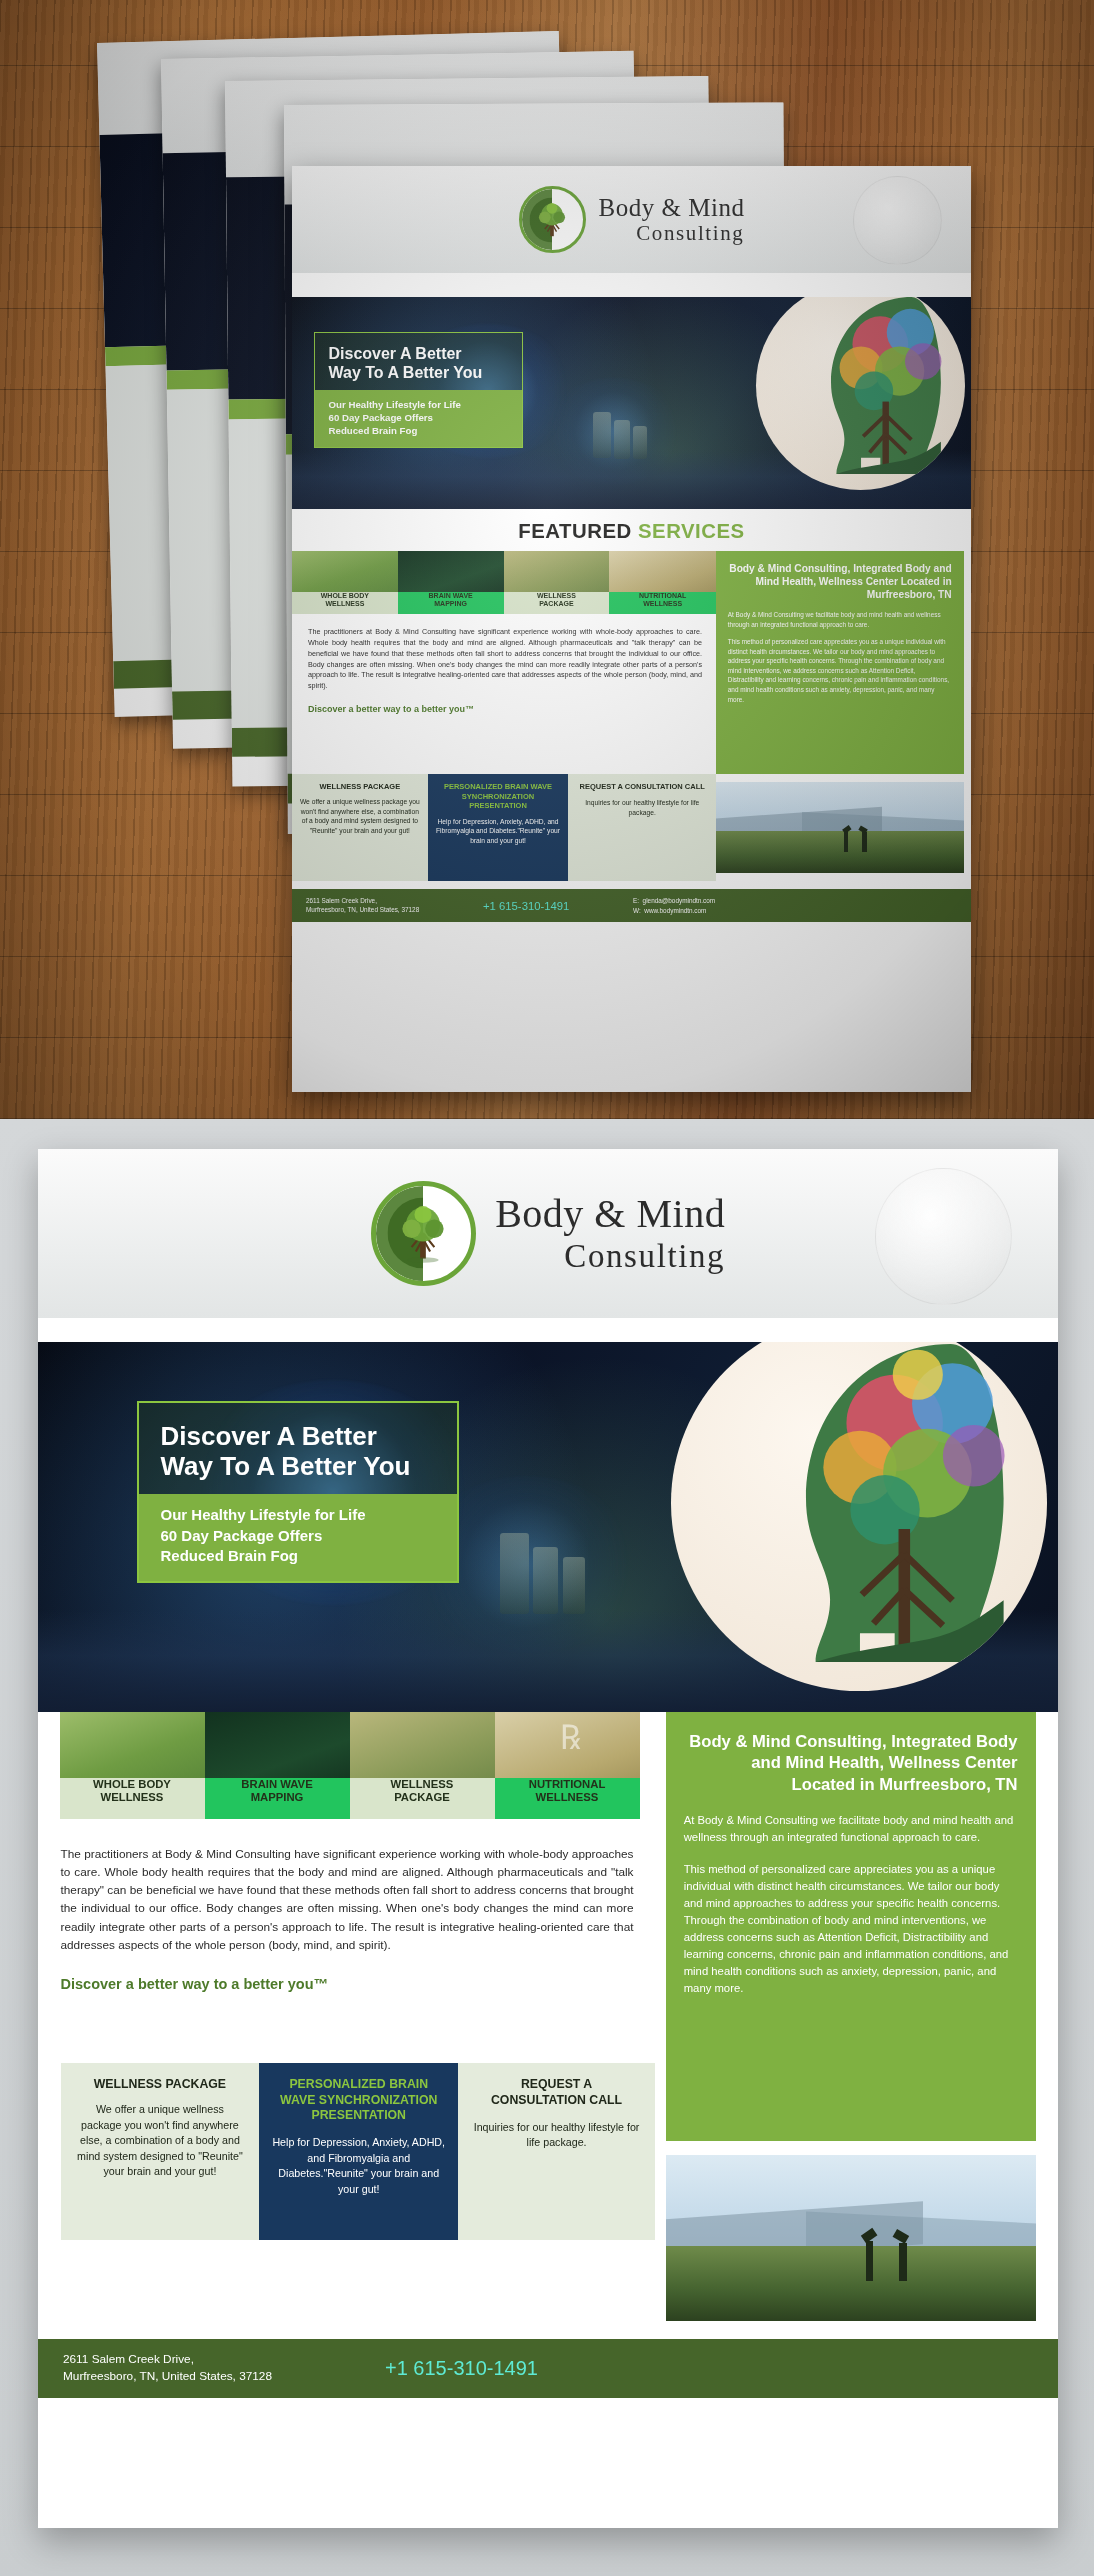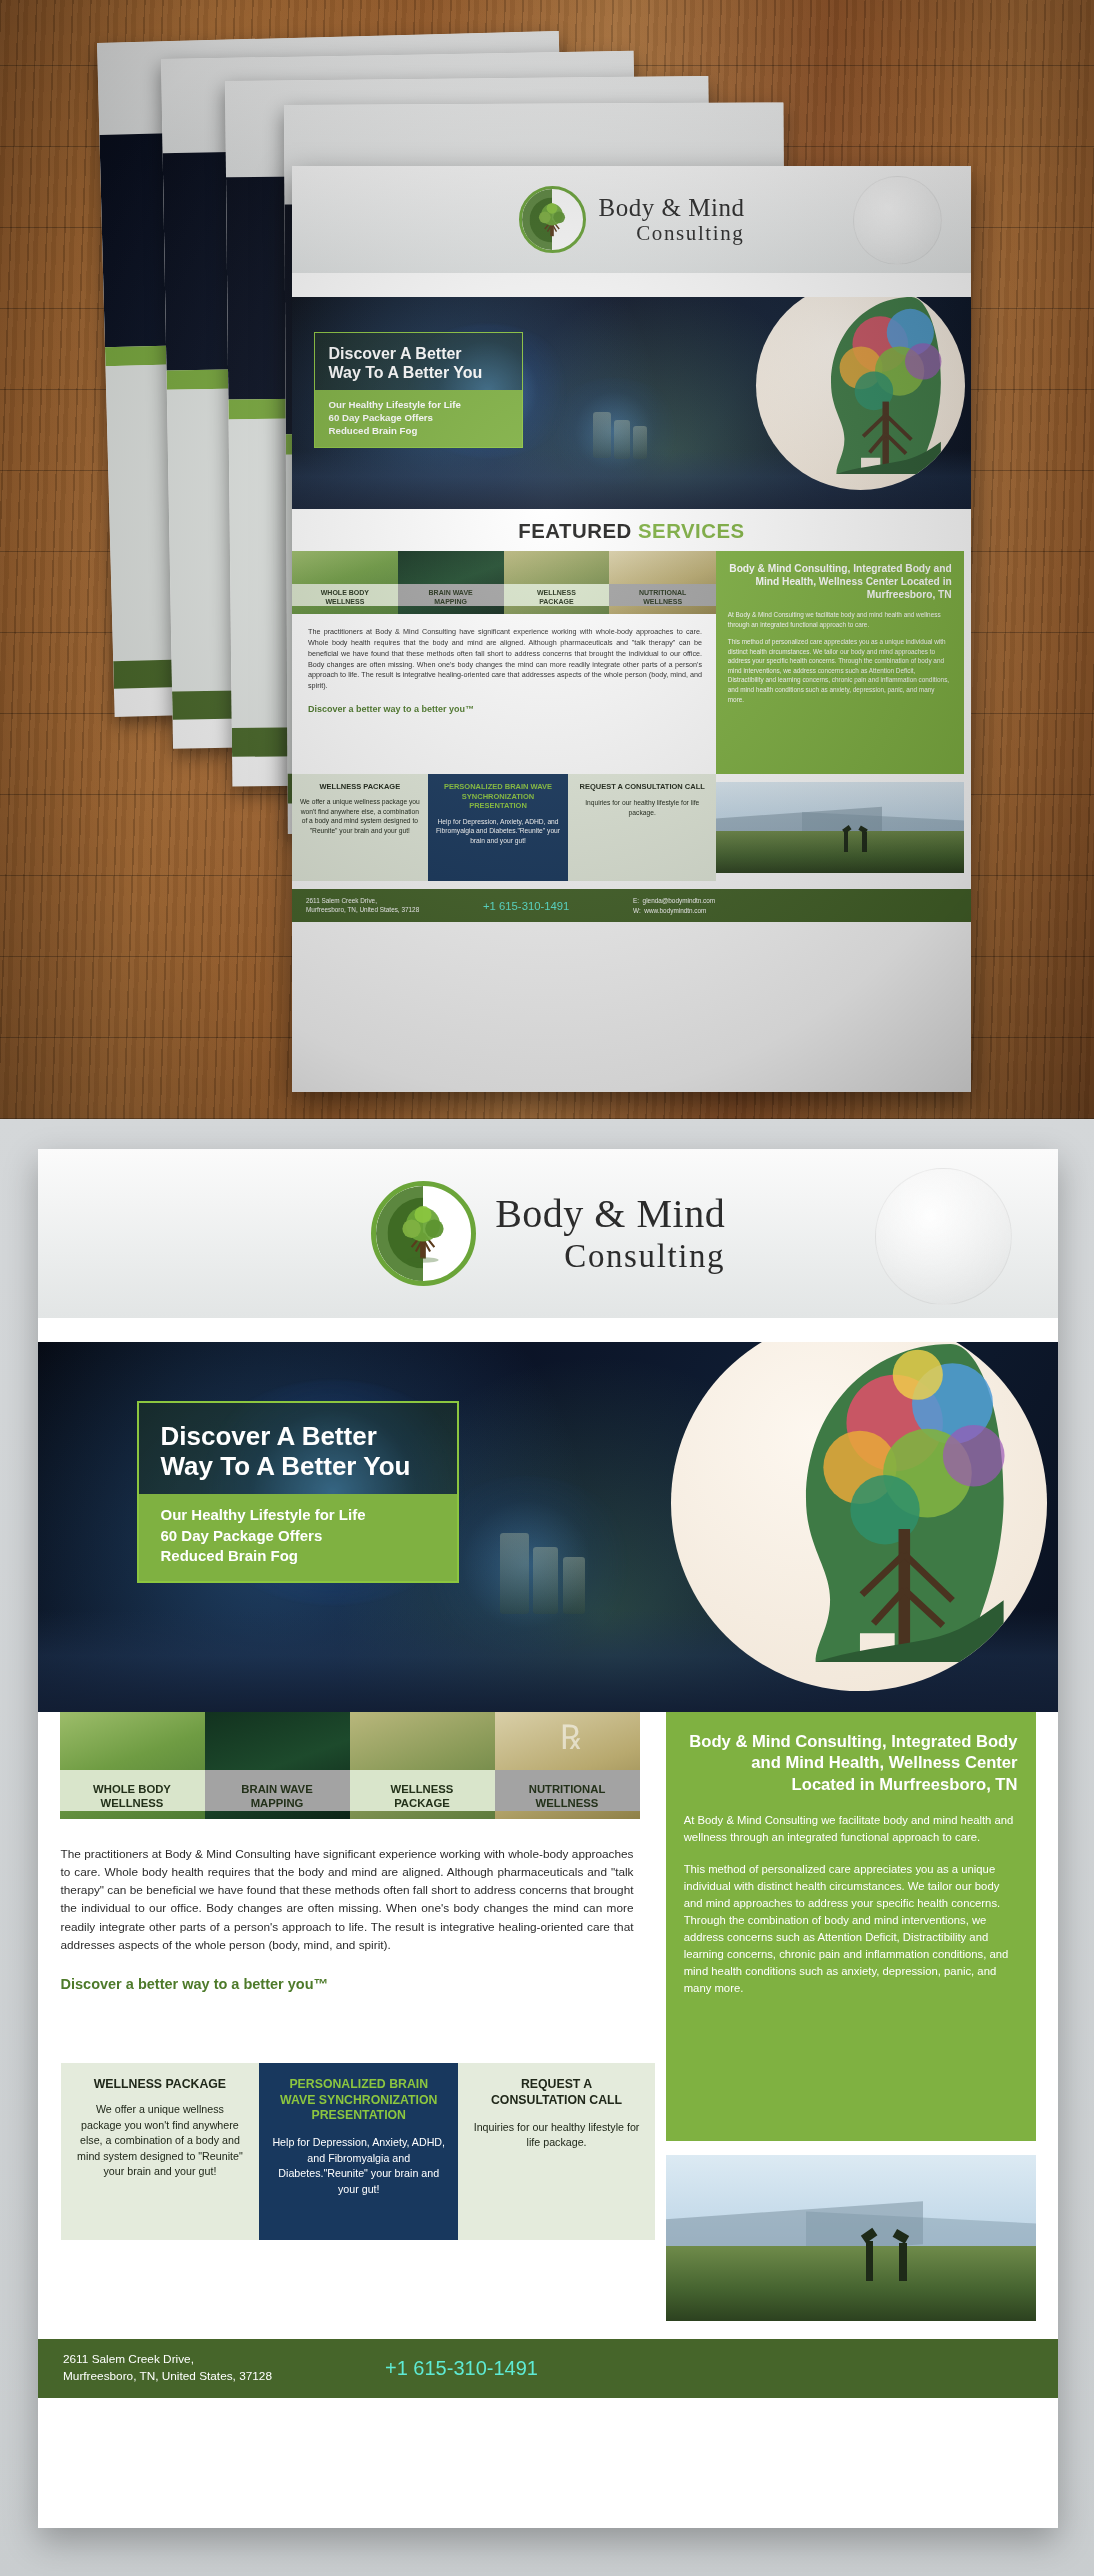--- a/index.html
+++ b/index.html
@@ -156,30 +156,30 @@
   .fl-featured-title .green { color: #7fb141; }
 
   .services-row { display: flex; }
   .service-card { position: relative; overflow: hidden; }
   .svc-img { position: absolute; left:0; right:0; top:0; }
   .svc-1 .svc-img { background: linear-gradient(160deg,#9dbd6a 0%, #6f9c43 45%, #4d7a33 100%); }
   .svc-2 .svc-img { background: linear-gradient(160deg,#12321f 0%, #1d4a2c 50%, #0c2417 100%); }
   .svc-3 .svc-img { background: linear-gradient(160deg,#b9b77c 0%, #8a9a58 50%, #5d7b3c 100%); }
   .svc-4 .svc-img { background: linear-gradient(160deg,#d9cfa8 0%, #b8a96f 55%, #8e8048 100%); }
   .svc-label {
-    position: absolute; left:0; right:0; bottom:8px;
+    position: absolute; left:0; right:0; bottom:0;
     background: #d6e3c8;
     color: #23311a;
     font-weight: bold;
     text-align: center;
-    display: flex; align-items: flex-end; justify-content: center;
+    display: flex; align-items: flex-start; justify-content: center;
     line-height: 1.22;
   }
   .svc-1 .svc-label, .svc-3 .svc-label { background: #d9e5cb; }
-  .svc-2 .svc-label, .svc-4 .svc-label { background: #a3a3a3; }
+  .svc-2 .svc-label, .svc-4 .svc-label { background: #22c55e; }
 
   
   .body-col { color: #2b2b2b; text-align: justify; line-height: 1.5; }
   .tagline { color: #4d7a2a; font-weight: bold; }
 
   
   .green-panel {
     background: #7fb141;
     color: #ffffff;
   }

